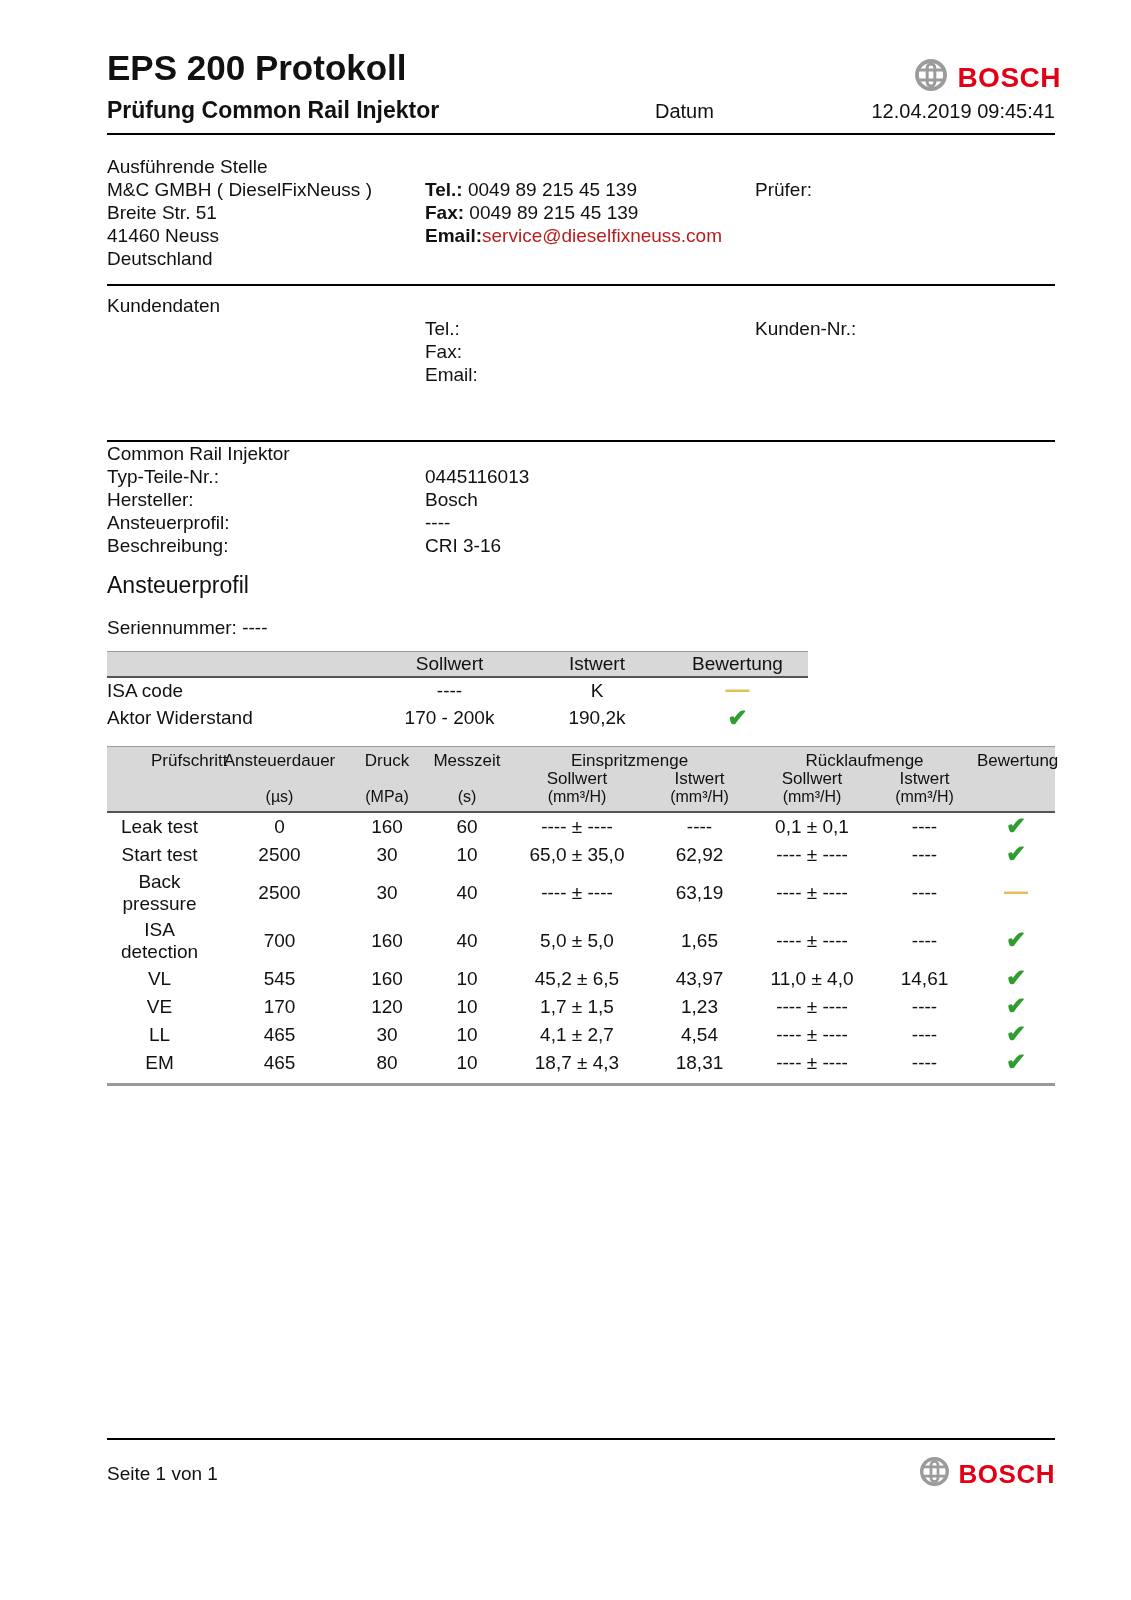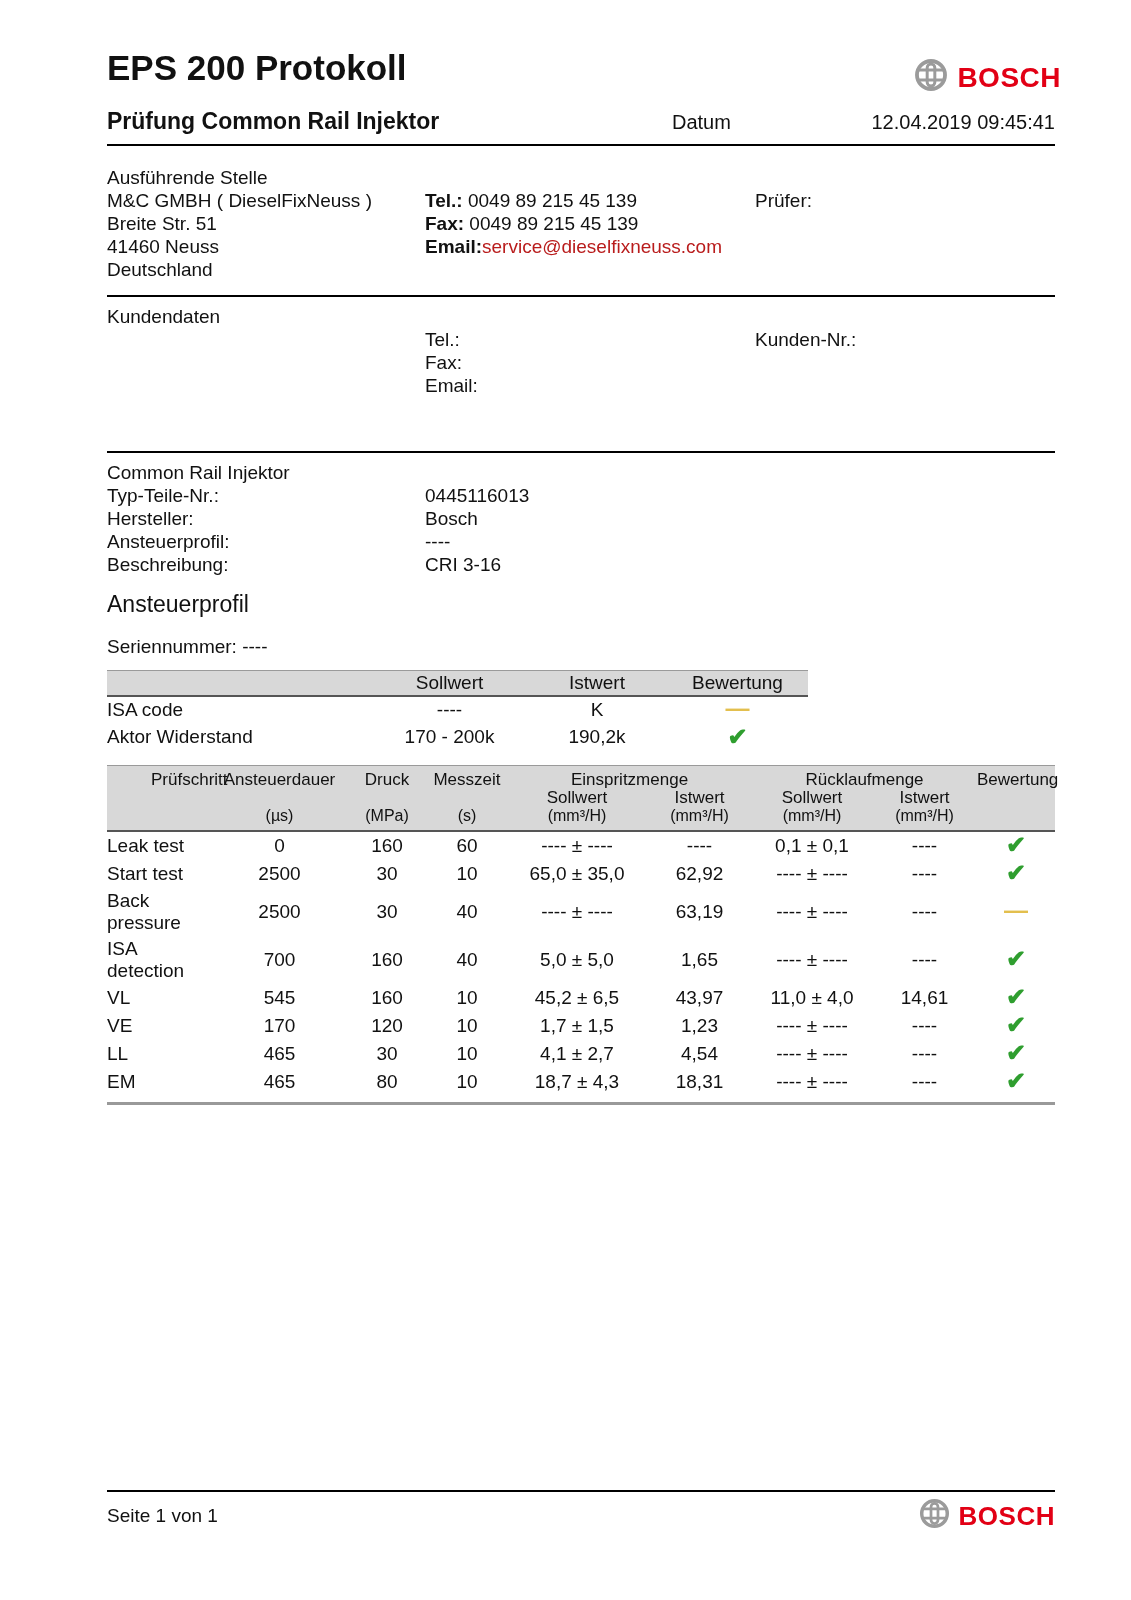--- a/index.html
+++ b/index.html
@@ -20,39 +20,38 @@
   }
   
   .top-logo { position: absolute; top: 58px; right: 70px; }
   .bosch { display: flex; align-items: center; gap: 9px; }
   .bosch-word { color: #e20015; font-weight: bold; letter-spacing: 0.5px; }
   .top-logo .bosch-word { font-size: 28px; }
   .foot-logo .bosch-word { font-size: 26px; }
   .page-title { font-size: 35px; font-weight: bold; padding-top: 48px; line-height: 40px; }
   .subtitle-row {
     display: flex; align-items: baseline;
-    margin-top: 20px; padding-bottom: 9px;
+    margin-top: 9px; padding-bottom: 9px;
     border-bottom: 2px solid #000;
-    gap: 17px;
   }
   .subtitle { font-size: 23px; font-weight: bold; width: 548px; }
   .datum-label { font-size: 20px; width: 150px; }
   .datum-value { font-size: 20px; margin-left: auto; text-align: right; }
 
   
   .sec { display: grid; grid-template-columns: 318px 330px 1fr; line-height: 23px; }
   .sec-exec { padding: 20px 0 14px; border-bottom: 2px solid #000; }
   .sec-kunden { padding: 8px 0 54px; border-bottom: 2px solid #000; }
   .sec-heading-bold { font-weight: normal; }
   .offset-1line { padding-top: 23px; }
   .lbl-b { font-weight: bold; }
   .email-link { color: #b91c1c; }
 
   
-  .sec-injector { padding-top: 8px; line-height: 23px; }
+  .sec-injector { padding-top: 0; line-height: 23px; }
   .kv { display: grid; grid-template-columns: 318px 1fr; }
   .results-heading { font-size: 23px; margin-top: 14px; line-height: 28px; }
   .serial-line { margin-top: 18px; }
 
   
   table { border-collapse: collapse; table-layout: fixed; }
   th, td { font-weight: normal; padding: 0; vertical-align: middle; }
   .summary-table { width: 701px; margin-top: 12px; }
   .summary-table thead th {
     background: #d8d8d8;
@@ -68,33 +67,33 @@
     background: #d8d8d8; text-align: center;
     font-size: 17px; line-height: 18px;
   }
   .main-table thead tr.units th { font-size: 16px; text-align: center; }
   .main-table thead tr:first-child th { padding-top: 5px; }
   .main-table thead tr.units th { padding-bottom: 5px; }
   .main-table thead tr:first-child th { border-top: 1px solid #9a9a9a; }
   .main-table thead tr.units th { border-bottom: 2px solid #555; }
   .main-table thead th.h-left { text-align: left; padding-left: 44px; }
   .main-table tbody td { text-align: center; line-height: 22px; padding: 2px 0; }
-  .main-table tbody td.c-label { text-align: left; }
+  .main-table tbody td.c-label { text-align: center; }
   .main-table tbody tr:last-child td { border-bottom: 3px solid #999; padding-bottom: 8px; }
 
   .status-icon { display: inline-block; }
   .status-icon[data-kind="pass"] { color: #2f9e2f; font-size: 24px; font-weight: bold; }
   .status-icon[data-kind="warn"] { color: #e3bf4e; font-size: 24px; font-weight: bold; line-height: 10px; }
 
   
   .footer {
-    position: absolute; left: 107px; right: 76px; top: 1490px;
+    position: absolute; left: 107px; right: 76px; top: 1438px;
     border-top: 2px solid #000;
     display: flex; justify-content: space-between; align-items: center;
-    padding-top: 6px;
+    padding-top: 16px;
   }
 </style>
 </head>
 <body>
 
 <div class="page">
 
   <div class="top-logo bosch">
     <span>
       <svg width="34" height="34" viewBox="0 0 40 40">

